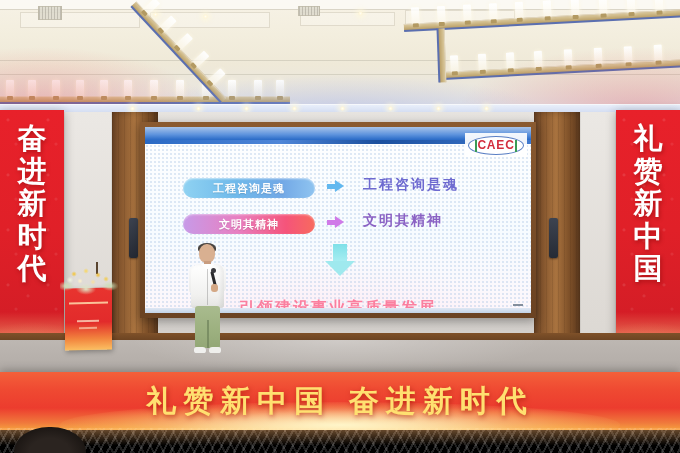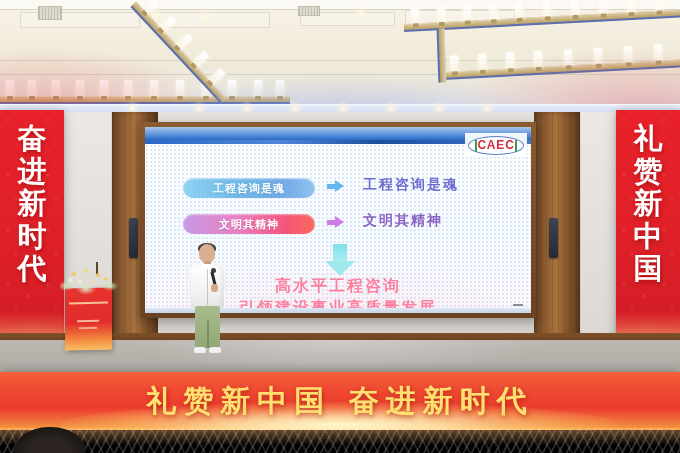--- a/index.html
+++ b/index.html
@@ -536,21 +536,20 @@
         <div class="pill pill-b">文明其精神</div>
         <div class="arrow-r-tail arr-pink-t" style="left:182px;top:76px;"></div>
         <div class="arrow-r arr-pink" style="left:190px;top:72px;"></div>
         <div class="rtext rtext-b">文明其精神</div>
 
         <div class="down-arrow">
           <div class="da-stem"></div>
             <div class="da-head"></div>
         </div>
 
-        <div class="pinktext pt1">高水平工程咨询</div>
         <div class="pinktext pt2">引领建设事业高质量发展</div>
 
         <div class="slide-btm"></div>
         <div class="slide-btm-dash"></div>
       </div>
 
       <div class="logo">
         <div class="logo-oval">
           <span class="logo-txt">CAEC</span>
         </div>

